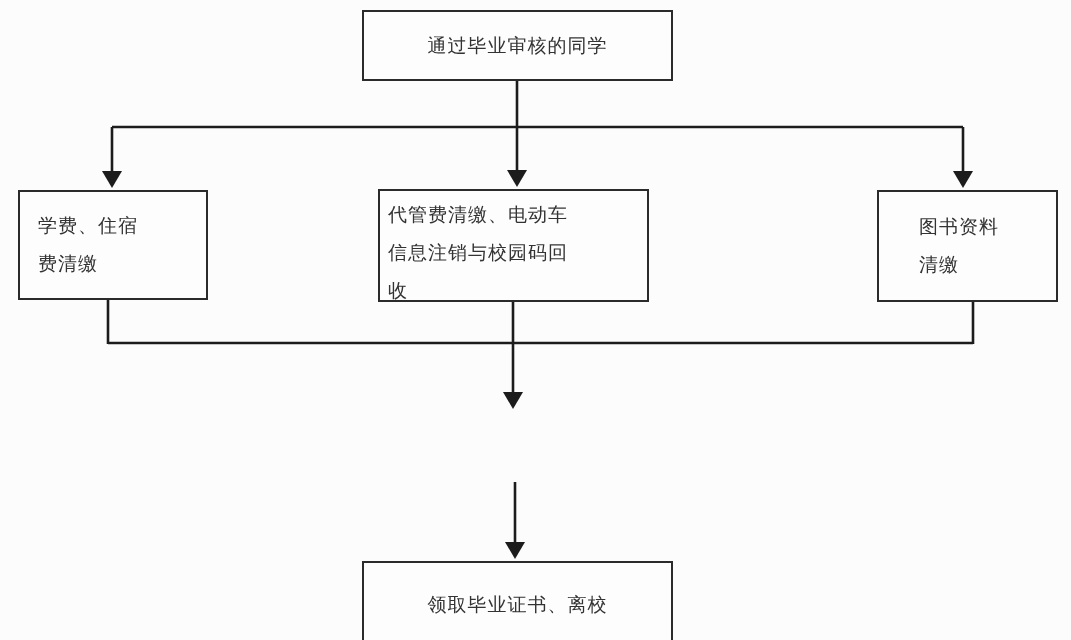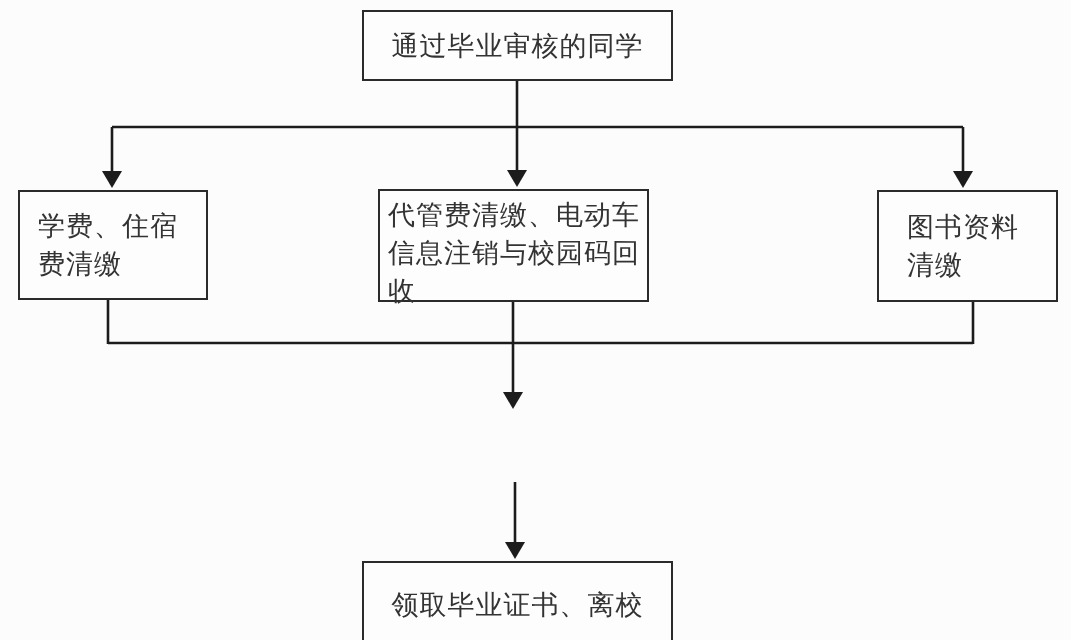--- a/index.html
+++ b/index.html
@@ -27,31 +27,31 @@
     width: 1071px; height: 640px;
   }
   .arrow-layer line { stroke: var(--line); stroke-width: 2.6; }
   .arrow-layer polygon { fill: var(--line); stroke: none; }
   .node {
     position: absolute;
     background: #fdfdfd;
     border: 2px solid var(--border);
     display: flex;
     align-items: center;
-    font-size: 27px;
+    font-size: 19px;
     letter-spacing: 1px;
     line-height: 38px;
     color: var(--text);
   }
   .node .label { white-space: pre-line; width: 100%; }
   .node.center { justify-content: center; text-align: center; }
   .node-start    { left: 362px; top: 10px;  width: 311px; height: 71px; }
   .node-fees     { left: 18px;  top: 190px; width: 190px; height: 110px; padding-left: 18px; font-family: Liberation Serif, serif; }
   .node-custody  { left: 378px; top: 189px; width: 271px; height: 113px; padding-left: 8px; align-items: flex-start; padding-top: 5px; }
-  .node-library  { left: 877px; top: 190px; width: 181px; height: 112px; padding-left: 28px; }
+  .node-library  { left: 877px; top: 190px; width: 181px; height: 112px; padding-left: 40px; }
   .node-dorm     { left: 362px; top: 411px; width: 311px; height: 71px; }
   .node-graduate { left: 362px; top: 561px; width: 311px; height: 88px; }
 </style>
 </head>
 <body>
 
 <div class="canvas">
 
   <svg class="arrow-layer" viewBox="0 0 1071 640" xmlns="http://www.w3.org/2000/svg">
 

